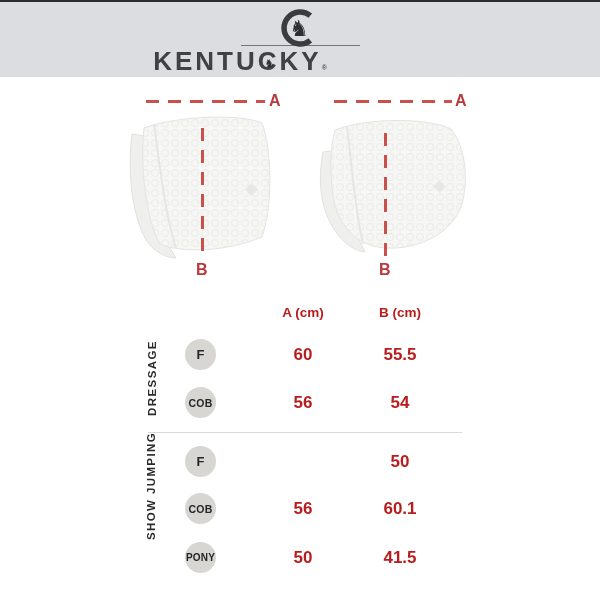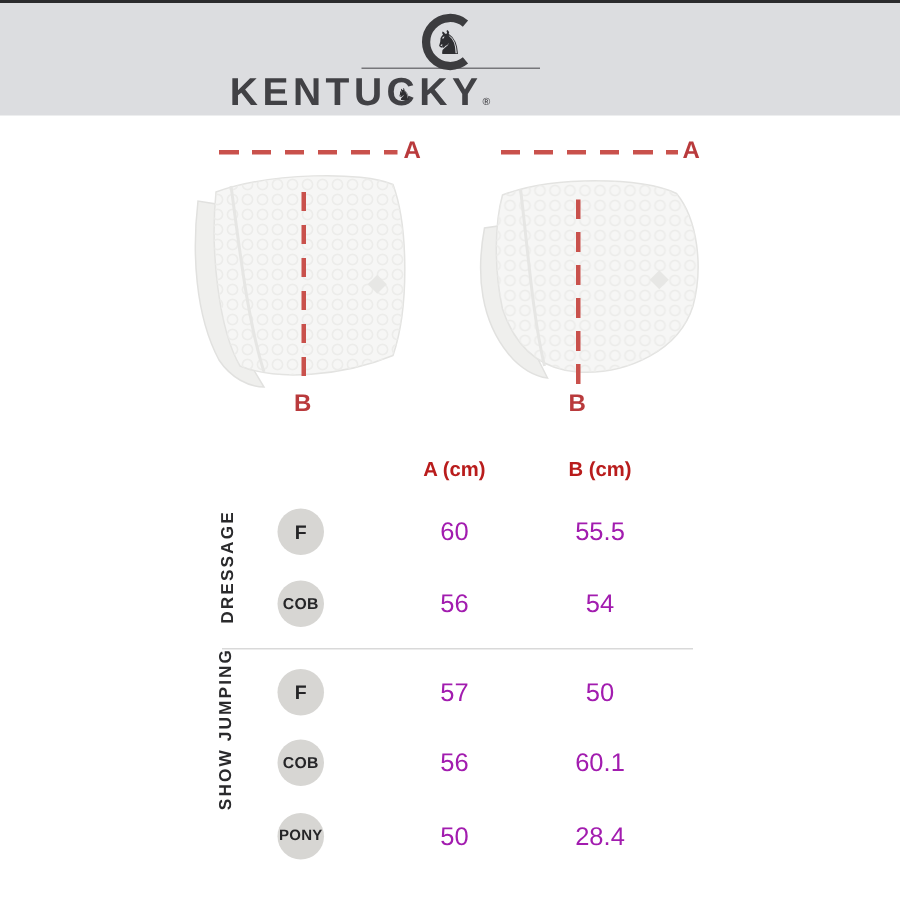--- a/index.html
+++ b/index.html
@@ -34,21 +34,21 @@
             letter-spacing:1.4px; color:#2a2a2c; white-space:nowrap; }
   .divider { position:absolute; left:148px; top:432px; width:314px; height:1px; background:#d9d9d9; }
   .row { position:absolute; left:150px; width:320px; height:34px; }
   .badge { position:absolute; left:35px; top:1px; width:31px; height:31px; border-radius:50%;
            background:#d7d6d3; display:flex; align-items:center; justify-content:center;
            font-weight:700; color:#252527; }
   .badge.size-f    { font-size:13px; }
   .badge.size-cob  { font-size:10.5px; letter-spacing:.2px; }
   .badge.size-pony { font-size:10px;  letter-spacing:.2px; }
   .val { position:absolute; top:0; width:70px; height:34px; line-height:34px; text-align:center;
-         font-size:17px; font-weight:400; color:#a21caf; }
+         font-size:17px; font-weight:700; color:#b91c1c; }
   .val-a { left:118px; }
   .val-b { left:215px; }
 </style>
 </head>
 <body>
 
 <div class="canvas">
 
   <div class="topline"></div>
   <div class="band">
@@ -110,27 +110,26 @@
   <div class="row" style="top:386px;">
     <div class="badge size-cob">COB</div>
     <div class="val val-a">56</div>
     <div class="val val-b">54</div>
   </div>
 
   <div class="divider"></div>
 
   <div class="row" style="top:445px;">
     <div class="badge size-f">F</div>
-    <div class="val val-a">57</div>
     <div class="val val-b">50</div>
   </div>
   <div class="row" style="top:492px;">
     <div class="badge size-cob">COB</div>
     <div class="val val-a">56</div>
     <div class="val val-b">60.1</div>
   </div>
   <div class="row" style="top:541px;">
     <div class="badge size-pony">PONY</div>
     <div class="val val-a">50</div>
-    <div class="val val-b">28.4</div>
+    <div class="val val-b">41.5</div>
   </div>
 
 </div>
 
 </body></html>

